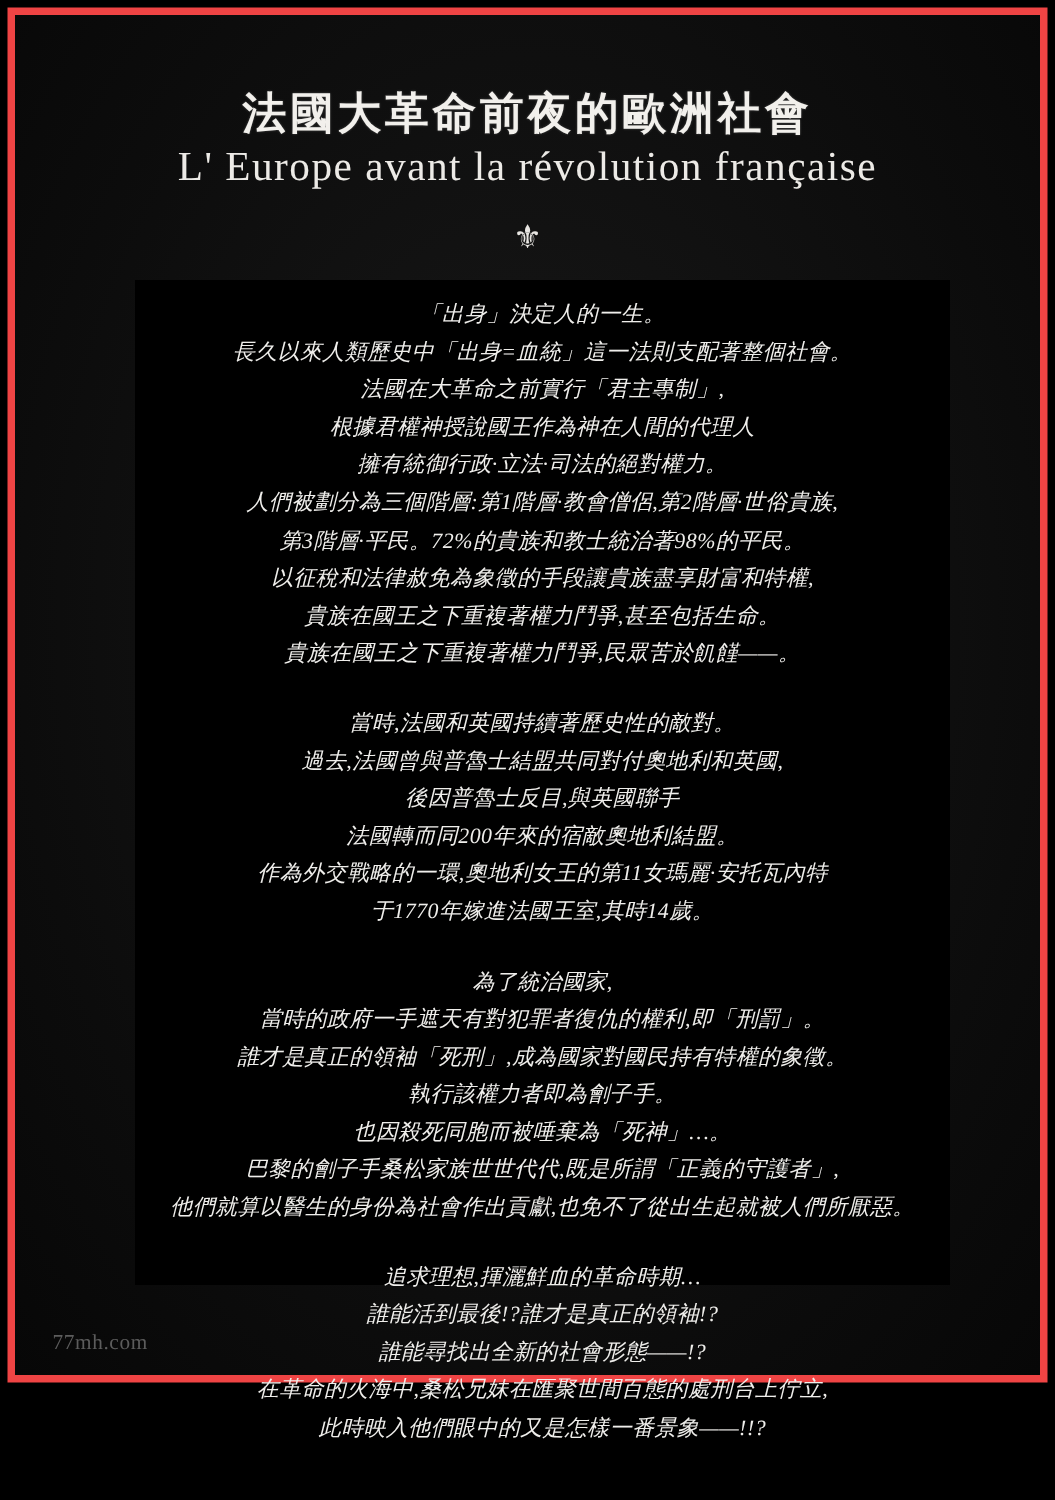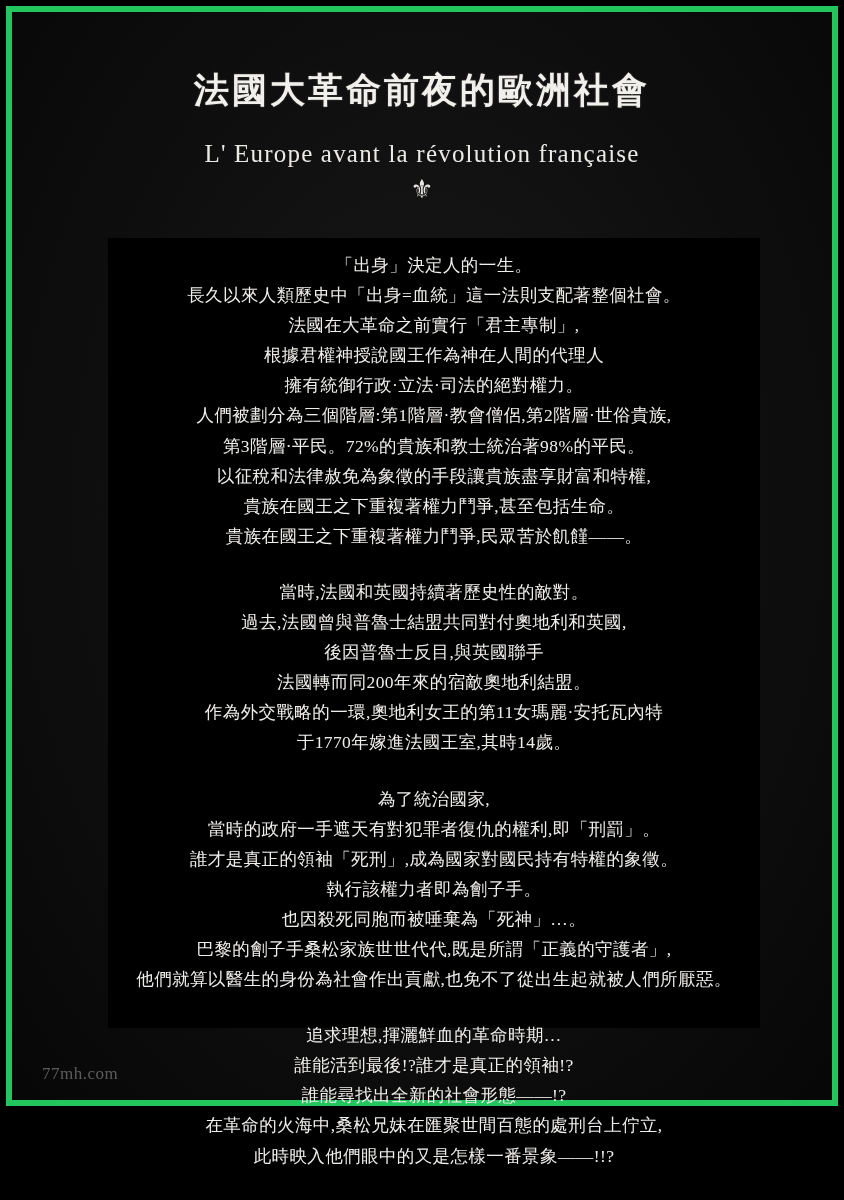--- a/index.html
+++ b/index.html
@@ -10,21 +10,21 @@
   body {
     width: 844px;
     height: 1200px;
     overflow: hidden;
     font-family: "Liberation Serif", "DejaVu Serif", serif;
   }
   .page {
     position: relative;
     width: 844px;
     height: 1112px;
-    background: #22c55e;
+    background: #ef4444;
     box-sizing: border-box;
     border: 6px solid #000;
   }
   .inner {
     position: absolute;
     left: 6px;
     top: 6px;
     right: 6px;
     bottom: 6px;
     background: #111111;
@@ -40,44 +40,45 @@
   .title-cn {
     color: #f2f0ec;
     font-size: 35px;
     font-weight: bold;
     letter-spacing: 3px;
     line-height: 1.2;
     text-shadow: 0 0 2px rgba(255,255,255,0.25);
   }
   .title-fr {
     color: #eceae6;
-    font-size: 25px;
-    margin-top: 28px;
+    font-size: 33px;
+    margin-top: 4px;
     letter-spacing: 1.2px;
     font-style: normal;
   }
   .fleur {
     position: absolute;
     left: 0;
     top: 165px;
     width: 100%;
     text-align: center;
     color: #e8e6e2;
     font-size: 26px;
     line-height: 1;
   }
   .body-panel {
     position: absolute;
     left: 96px;
-    top: 226px;
+    top: 212px;
     width: 652px;
     bottom: 72px;
     background: #000000;
     box-sizing: border-box;
     padding: 12px 10px 10px 10px;
+    font-style: italic;
   }
   .para {
     text-align: center;
     color: #efeeeb;
     font-size: 17.5px;
     line-height: 1.72;
     letter-spacing: 0.4px;
     margin: 0 0 26px 0;
   }
   .para:last-child {

